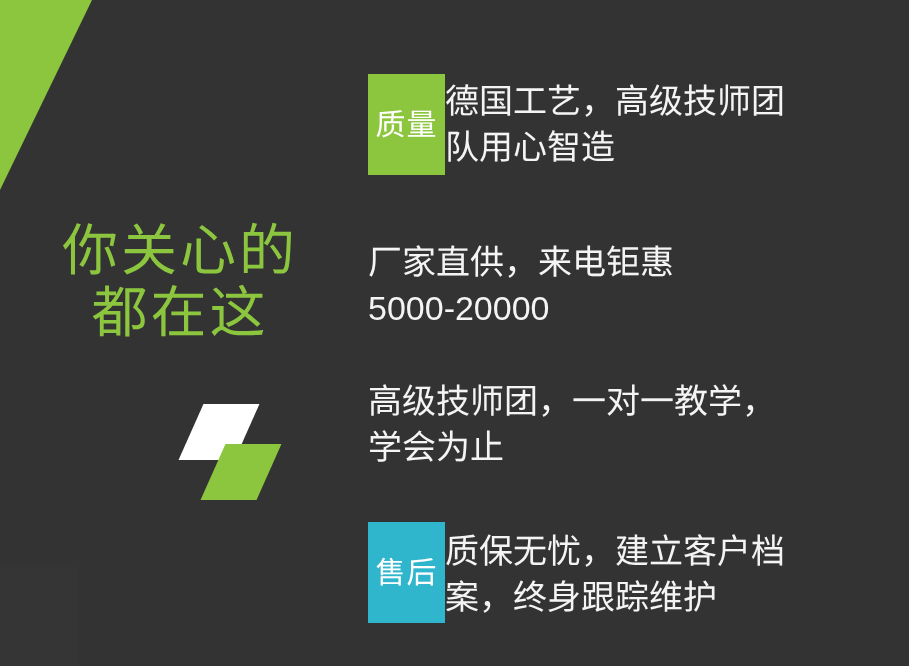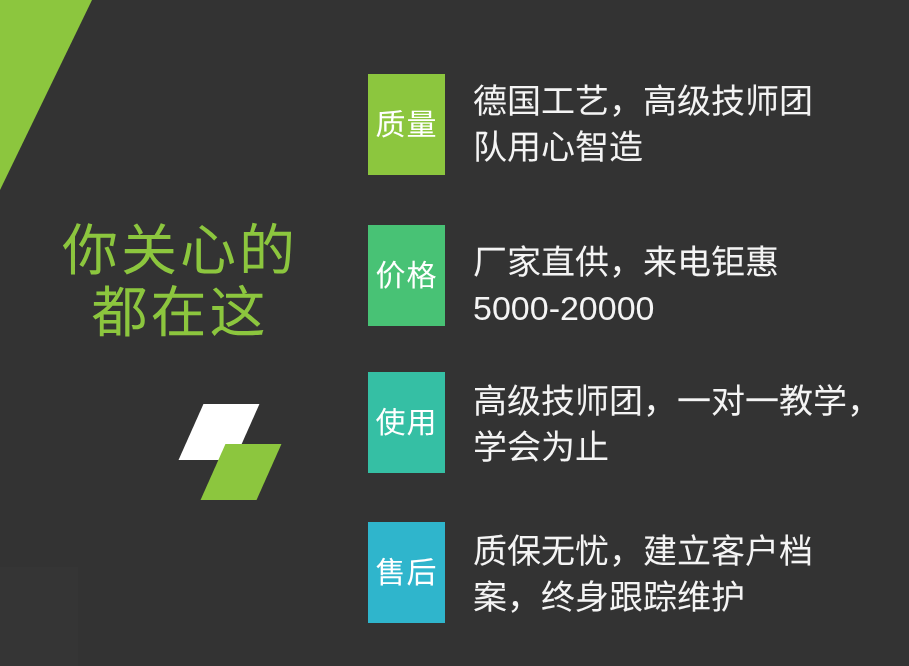--- a/index.html
+++ b/index.html
@@ -123,21 +123,20 @@
     align-items: center;
     justify-content: center;
     color: #FFFFFF;
     font-size: 30px;
     letter-spacing: 1px;
     line-height: 1;
   }
 
   .feature-text {
     flex: 1 1 auto;
-    margin-left: 28px;
     color: #F4F4F4;
     font-size: 34px;
     line-height: 46px;
     letter-spacing: 0px;
     padding-top: 4px;
     white-space: pre-line;
   }
   .feature-row.r2 .feature-text { padding-top: 14px; }
   .feature-row.r3 .feature-text { padding-top: 6px; }
   .feature-row.r4 .feature-text { padding-top: 6px; }
@@ -166,31 +165,25 @@
 
     <div class="feature-row r1">
       <div class="badge" style="background: rgb(140, 198, 62);">
         <span>质量</span>
       </div>
       <div class="feature-text" style="color: rgb(244, 244, 244);">德国工艺，高级技师团
 队用心智造</div>
     </div>
 
     <div class="feature-row r2">
-      <div class="badge" style="background: rgb(72, 194, 117);">
-        <span>价格</span>
-      </div>
       <div class="feature-text" style="color: rgb(244, 244, 244);">厂家直供，来电钜惠
 5000-20000</div>
     </div>
 
     <div class="feature-row r3">
-      <div class="badge" style="background: rgb(53, 191, 164);">
-        <span>使用</span>
-      </div>
       <div class="feature-text" style="color: rgb(244, 244, 244);">高级技师团，一对一教学，
 学会为止</div>
     </div>
 
     <div class="feature-row r4">
       <div class="badge" style="background: rgb(47, 181, 204);">
         <span>售后</span>
       </div>
       <div class="feature-text" style="color: rgb(244, 244, 244);">质保无忧，建立客户档
 案，终身跟踪维护</div>

